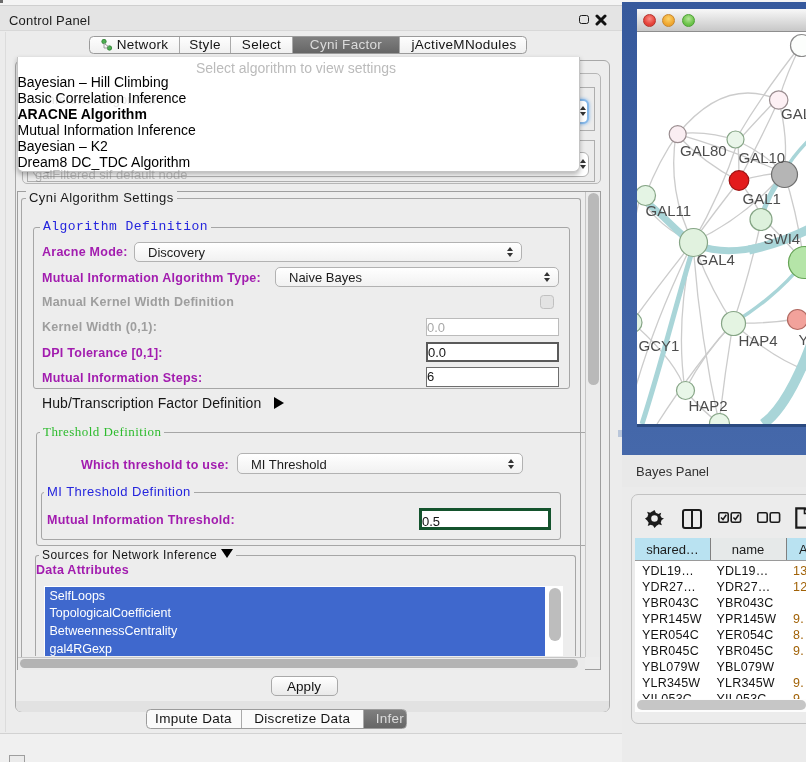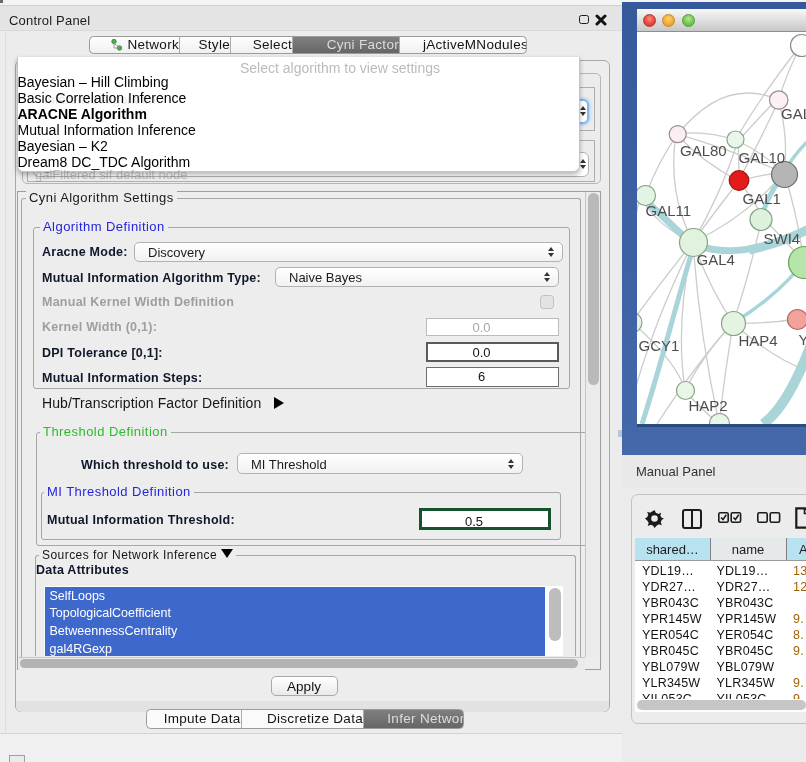--- a/index.html
+++ b/index.html
@@ -6,25 +6,25 @@
   html,body { width:806px; height:762px; overflow:hidden; font-family:"Liberation Sans", sans-serif; background:#ececec; }
   .abs { position:absolute; }
   #stage { position:relative; width:806px; height:762px; }
   .group { position:absolute; border:1px solid #a6a6a6; border-radius:3px; }
   .gtitle { position:absolute; top:-8px; background:#ededed; padding:0 3px; font-size:13px; letter-spacing:0.45px; line-height:14px; white-space:nowrap; }
   .combo { position:absolute; background:linear-gradient(#ffffff,#f1f1f1); border:1px solid #b2b2b2; border-radius:5px; font-size:13px; color:#1c1c1c; }
   .combo .ct { position:absolute; left:13px; top:50%; transform:translateY(-50%); white-space:nowrap; }
   .spin { position:absolute; right:7px; top:50%; transform:translateY(-50%); width:9px; height:12px; }
   .spin .up { position:absolute; left:1.5px; top:1px; width:0; height:0; border-left:3px solid transparent; border-right:3px solid transparent; border-bottom:4px solid #333; }
   .spin .dn { position:absolute; left:1.5px; bottom:1px; width:0; height:0; border-left:3px solid transparent; border-right:3px solid transparent; border-top:4px solid #333; }
-  .lbl { position:absolute; font-size:12.5px; letter-spacing:0.25px; font-weight:bold; color:#0f172a; white-space:nowrap; line-height:14px; }
+  .lbl { position:absolute; font-size:12.5px; letter-spacing:0.25px; font-weight:bold; color:#a21caf; white-space:nowrap; line-height:14px; }
   .lbl.dis { color:#9e9e9e; }
-  .inp { position:absolute; background:#fff; text-align:center; font-size:13px; color:#141414; padding-right:22px; line-height:17px; }
+  .inp { position:absolute; background:#fff; text-align:left; font-size:13px; color:#141414; padding-right:22px; line-height:17px; }
   .seg { position:absolute; border:1px solid #9b9b9b; border-radius:4.5px; background:linear-gradient(#fefefe,#f0f0f0); overflow:hidden; }
-  .seg .s { position:absolute; top:0; height:100%; font-size:13.5px; letter-spacing:0.3px; color:#141414; text-align:right; border-right:1px solid #aaa; }
+  .seg .s { position:absolute; top:0; height:100%; font-size:13.5px; letter-spacing:0.3px; color:#141414; text-align:center; border-right:1px solid #aaa; }
   .seg .sel { background:linear-gradient(#7f7f7f,#666666); color:#dcdcdc; }
 </style>
 </head>
 <body>
 <div id="stage">
 
   <div class="abs" style="left:0;top:0;width:806px;height:5px;background:#f4f4f4;"></div>
   <div class="abs" style="left:0;top:0;width:3px;height:3px;background:#6a6a6a;"></div>
   <div class="abs" style="left:0;top:5px;width:622px;height:26px;background:#e4e4e4;border-top:1px solid #cfcfcf;border-bottom:1px solid #d8d8d8;"></div>
   <div class="abs" style="left:9px;top:12.5px;font-size:13px;letter-spacing:0.2px;color:#1c1c1c;">Control Panel</div>
@@ -63,25 +63,25 @@
       <span class="up"></span>
       <span class="dn"></span>
     </div>
 
   <div class="abs" style="left:17px;top:191px;width:584px;height:479px;background:#ededed;border:1px solid #9e9e9e;"></div>
 
   <div class="group" style="left:21px;top:198px;width:560px;height:459px;border-bottom:none;border-radius:3px 3px 0 0;">
     <span class="gtitle" style="left:4px;color:#1a1a1a;">Cyni Algorithm Settings</span>
   </div>
 
-  <div class="group" style="left:33px;top:227px;width:537px;height:162px;">
+  <div class="group" style="left:33px;top:227px;width:537px;height:162px;font-family:Liberation Mono, monospace;">
     <span class="gtitle" style="left:6px;color:#2525dd;">Algorithm Definition</span>
   </div>
   <div class="lbl" style="left:42px;top:245px;">Aracne Mode:</div>
-  <div class="combo" style="left:134px;top:242px;width:429px;height:20px;">
+  <div class="combo" style="left:134px;top:242px;width:388px;height:20px;">
       <span class="ct">Discovery</span>
       <span class="spin">
         <span class="up"></span>
         <span class="dn"></span>
       </span>
     </div>
   <div class="lbl" style="left:42px;top:270.5px;">Mutual Information Algorithm Type:</div>
   <div class="combo" style="left:275px;top:267px;width:284px;height:20px;">
       <span class="ct">Naive Bayes</span>
       <span class="spin">
@@ -93,21 +93,21 @@
   <div class="abs" style="left:540px;top:295px;width:14px;height:14px;background:#e3e3e3;border:1px solid #c0c0c0;border-radius:3.5px;"></div>
   <div class="lbl dis" style="left:42px;top:320px;">Kernel Width (0,1):</div>
   <div class="inp" style="left:426px;top:318px;width:133px;height:18px;border:1px solid #bbbbbb;color:#a8a8a8;">0.0</div>
   <div class="lbl" style="left:42px;top:345.5px;">DPI Tolerance [0,1]:</div>
   <div class="inp" style="left:426px;top:342px;width:133px;height:19.5px;border:2px solid #5a5a5a;">0.0</div>
   <div class="lbl" style="left:42px;top:370.5px;">Mutual Information Steps:</div>
   <div class="inp" style="left:426px;top:367px;width:133px;height:20px;border:1.5px solid #6e6e6e;">6</div>
   <div class="abs" style="left:42px;top:395px;font-size:14px;letter-spacing:0.1px;color:#161616;">Hub/Transcription Factor Definition</div>
   <div class="abs" style="left:273.5px;top:396.5px;width:0;height:0;border-top:6px solid transparent;border-bottom:6px solid transparent;border-left:10px solid #000;"></div>
 
-  <div class="group" style="left:36px;top:432px;width:556px;height:114px;">
+  <div class="group" style="left:36px;top:432px;width:556px;height:114px;font-family:Liberation Serif, serif;">
     <span class="gtitle" style="left:3px;color:#2dbb2d;">Threshold Definition</span>
   </div>
   <div class="lbl" style="left:60px;top:457.5px;width:169px;text-align:right;">Which threshold to use:</div>
   <div class="combo" style="left:237px;top:453px;width:286px;height:21px;">
       <span class="ct">MI Threshold</span>
       <span class="spin">
         <span class="up"></span>
         <span class="dn"></span>
       </span>
     </div>
@@ -128,31 +128,31 @@
   <div class="abs" style="left:548.5px;top:588px;width:12px;height:53px;background:#bdbdbd;border-radius:6px;"></div>
 
   <div class="abs" style="left:585px;top:192px;width:15px;height:465px;background:#ebebeb;border-left:1px solid #c6c6c6;"></div>
   <div class="abs" style="left:587.5px;top:193px;width:11px;height:192px;background:#b9b9b9;border-radius:5.5px;"></div>
   <div class="abs" style="left:18px;top:657px;width:567px;height:12.5px;background:#ebebeb;border-top:1px solid #c6c6c6;"></div>
   <div class="abs" style="left:20px;top:658.5px;width:558px;height:9px;background:#b3b3b3;border-radius:4.5px;"></div>
   <div class="abs" style="left:16px;top:701px;width:593px;height:10.5px;background:#e2e2e2;border-radius:0 0 6px 6px;"></div>
 
   <div class="abs" style="left:270.5px;top:675.5px;width:67px;height:20px;background:linear-gradient(#ffffff,#e9e9e9);border:1px solid #a9a9a9;border-radius:5px;text-align:center;font-size:13.5px;color:#111;line-height:19px;">Apply</div>
 
-  <div class="seg" style="left:145.5px;top:709px;width:318px;height:19.5px;background:#fafafa;">
+  <div class="seg" style="left:145.5px;top:709px;width:261px;height:19.5px;background:#fafafa;">
     <div class="s" style="left:0;width:95px;line-height:18px;font-size:13.5px;">Impute Data</div>
     <div class="s" style="left:95px;width:122.5px;line-height:18px;font-size:13.5px;">Discretize Data</div>
     <div class="s sel" style="left:217.5px;width:107.5px;line-height:18px;font-size:13.5px;border-right:none;">Infer Network</div>
   </div>
 
   <div class="abs" style="left:0;top:733px;width:622px;height:29px;background:#f0f0f0;border-top:1px solid #d2d2d2;"></div>
   <div class="abs" style="left:9px;top:755px;width:16px;height:10px;background:#ebebeb;border:1px solid #9e9e9e;"></div>
 
   <div class="abs" style="left:17px;top:57px;width:563px;height:115px;background:#fff;border:1px solid #c4c4c4;border-top:none;border-radius:0 0 6px 6px;box-shadow:0 2.5px 5px rgba(0,0,0,0.28);"></div>
-  <div class="abs" style="left:196px;top:59.5px;font-size:14px;color:#bbbbbb;margin-left:44px;">Select algorithm to view settings</div>
+  <div class="abs" style="left:196px;top:59.5px;font-size:14px;color:#bbbbbb;">Select algorithm to view settings</div>
   <div class="abs" style="left:44px;top:92px;font-size:13px;color:rgba(130,130,130,0.18);">Inference Algorithm</div>
   <div class="abs" style="left:35px;top:167px;font-size:13px;color:rgba(110,110,110,0.42);">galFiltered sif default node</div>
   <div class="abs" style="left:17.5px;top:73.5px;font-size:14px;color:#000;line-height:16.1px;">Bayesian – Hill Climbing<br>Basic Correlation Inference<br><b>ARACNE Algorithm</b><br>Mutual Information Inference<br>Bayesian – K2<br>Dream8 DC_TDC Algorithm</div>
 
   <div class="abs" style="left:622px;top:2px;width:184px;height:453px;background:linear-gradient(#36599c,#4568aa);"></div>
 
   <div class="abs" style="left:636.5px;top:9px;width:169.5px;height:22.5px;background:linear-gradient(#f8f8f8,#c7c7c7);border-bottom:1px solid #8e8e8e;"></div>
   <div class="abs" style="left:642.5px;top:14px;width:13px;height:13px;border-radius:50%;background:radial-gradient(circle at 50% 35%,#f98b84,#e6433a 60%,#d63c33);border:1px solid #b5332c;"></div>
   <div class="abs" style="left:662px;top:14px;width:13px;height:13px;border-radius:50%;background:radial-gradient(circle at 50% 35%,#fbd36a,#f0a832 60%,#e09a28);border:1px solid #c8862a;"></div>
   <div class="abs" style="left:681.5px;top:14px;width:13px;height:13px;border-radius:50%;background:radial-gradient(circle at 50% 35%,#b5e698,#6ec44c 60%,#5cb43c);border:1px solid #4ba133;"></div>
@@ -233,21 +233,21 @@
         <text x="1.5" y="319">GCY1</text>
         <text x="101.5" y="314">HAP4</text>
         <text x="161.5" y="313">Y</text>
         <text x="51.5" y="379">HAP2</text>
       </g>
     </svg>
   </div>
   <div class="abs" style="left:636.5px;top:424px;width:169.5px;height:3px;background:#2b4a80;"></div>
 
   <div class="abs" style="left:622px;top:455px;width:184px;height:32px;background:#e9e9e9;"></div>
-  <div class="abs" style="left:636px;top:464px;font-size:13px;color:#333;">Manual Panel</div>
+  <div class="abs" style="left:636px;top:464px;font-size:13px;color:#333;">Bayes Panel</div>
   <div class="abs" style="left:622px;top:487px;width:184px;height:275px;background:#ebebeb;"></div>
   <div class="abs" style="left:631px;top:493.5px;width:185px;height:230px;background:#ececec;border:1px solid #c2c2c2;border-radius:7px;"></div>
 
   <svg class="abs" style="left:645px;top:509px;" width="19" height="19" viewBox="0 0 19 19">
     <path fill="#1b1b1b" d="M9.5,1 L11,4 a6,6 0 0 1 2.2,0.9 L16.2,3.7 L15.3,6.8 a6,6 0 0 1 1.3,2 L19,9.5 L16.6,11 a6,6 0 0 1 -0.9,2.2 L16.9,16.3 L13.8,15.3 a6,6 0 0 1 -2,1.3 L9.5,19 L8,16.6 a6,6 0 0 1 -2.2,-0.9 L2.7,16.9 L3.7,13.8 a6,6 0 0 1 -1.3,-2 L0,9.5 L2.4,8 a6,6 0 0 1 0.9,-2.2 L2.1,2.7 L5.2,3.7 a6,6 0 0 1 2,-1.3 Z M9.5,6.2 a3.3,3.3 0 1 0 0,6.6 a3.3,3.3 0 1 0 0,-6.6 Z"></path>
   </svg>
   <div class="abs" style="left:681.5px;top:508.5px;width:20px;height:20px;border:2.6px solid #1b1b1b;border-radius:3px;"></div>
   <div class="abs" style="left:690.5px;top:508.5px;width:2.4px;height:20px;background:#1b1b1b;"></div>
   <svg class="abs" style="left:718px;top:512px;" width="24" height="12" viewBox="0 0 24 12">
     <rect x="0.8" y="0.8" width="9.4" height="9.4" fill="none" stroke="#1b1b1b" stroke-width="1.6" rx="1.5"></rect>

